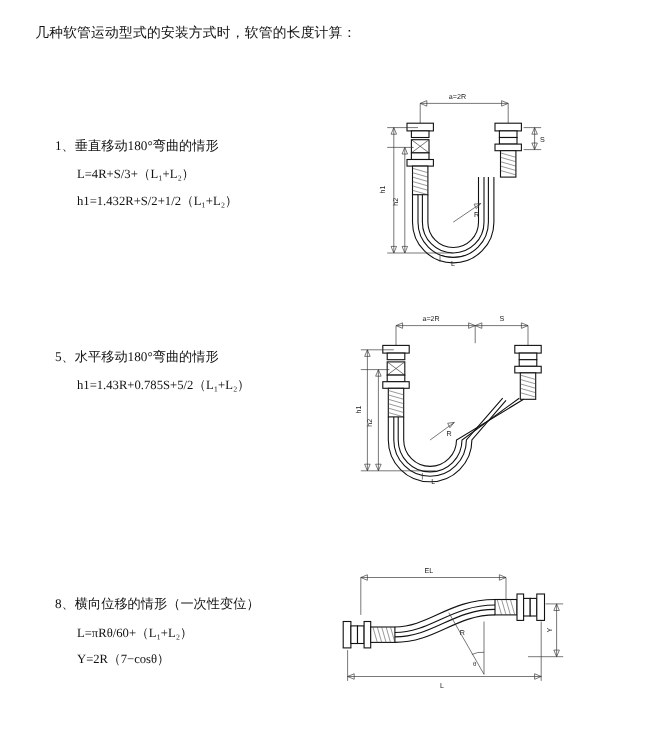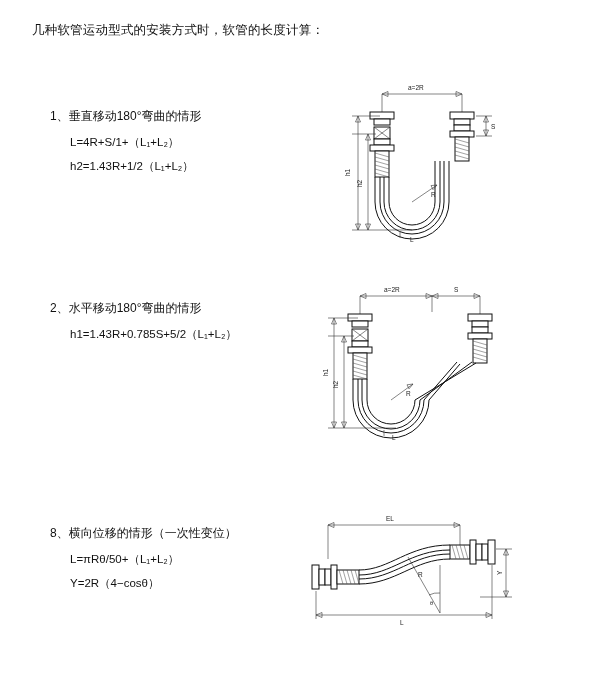--- a/index.html
+++ b/index.html
@@ -34,22 +34,23 @@
     left: 0;
     width: 600px;
   }
   .sec1 { top: 108px; }
   .sec2 { top: 300px; }
   .sec3 { top: 525px; }
 
   .sec-text {
     position: absolute;
     left: 50px;
-    top: 0;
+    top: 16px;
     width: 260px;
+    font-family: Liberation Serif, serif;
   }
   .sec-heading {
     font-size: 12px;
     color: #111;
     margin: 0 0 10px 0;
     white-space: nowrap;
   }
   .formula {
     font-size: 11.5px;
     color: #111;
@@ -74,22 +75,22 @@
 </head>
 <body>
 
 <div class="page">
 
   <div class="doc-title">几种软管运动型式的安装方式时，软管的长度计算：</div>
 
   <div class="section sec1">
     <div class="sec-text">
       <p class="sec-heading">1、垂直移动180°弯曲的情形</p>
-      <p class="formula">L=4R+S/1+（L₁+L₂）</p>
-      <p class="formula">h2=1.43R+1/2（L₁+L₂）</p>
+      <p class="formula">L=4R+S/3+（L₁+L₂）</p>
+      <p class="formula">h1=1.432R+S/2+1/2（L₁+L₂）</p>
     </div>
 
     <div class="fig fig1">
       <svg width="230" height="210" viewBox="0 0 230 210">
 
         <line class="dim" x1="82" y1="22" x2="162" y2="22"></line>
         <path class="dim" d="M82 22 l6 -2.5 v5 z" fill="#333"></path>
         <path class="dim" d="M162 22 l-6 -2.5 v5 z" fill="#333"></path>
         <text class="lbl" x="108" y="18">a=2R</text>
 
@@ -161,21 +162,21 @@
         <text class="lbl" x="191" y="57">S</text>
 
         <text class="lbl" x="110" y="170">L</text>
         <line class="dim" x1="100" y1="160" x2="100" y2="166"></line>
       </svg>
     </div>
   </div>
 
   <div class="section sec2">
     <div class="sec-text">
-      <p class="sec-heading">2、水平移动180°弯曲的情形</p>
+      <p class="sec-heading">5、水平移动180°弯曲的情形</p>
       <p class="formula">h1=1.43R+0.785S+5/2（L₁+L₂）</p>
     </div>
 
     <div class="fig fig2">
       <svg width="230" height="190" viewBox="0 0 230 190">
 
         <line class="dim" x1="60" y1="20" x2="132" y2="20"></line>
         <path class="dim" d="M60 20 l6 -2.5 v5 z" fill="#333"></path>
         <path class="dim" d="M132 20 l-6 -2.5 v5 z" fill="#333"></path>
         <text class="lbl" x="84" y="16">a=2R</text>
@@ -246,22 +247,22 @@
 
         <text class="lbl" x="92" y="164">L</text>
         <line class="dim" x1="84" y1="154" x2="84" y2="160"></line>
       </svg>
     </div>
   </div>
 
   <div class="section sec3">
     <div class="sec-text">
       <p class="sec-heading">8、横向位移的情形（一次性变位）</p>
-      <p class="formula">L=πRθ/50+（L₁+L₂）</p>
-      <p class="formula">Y=2R（4−cosθ）</p>
+      <p class="formula">L=πRθ/60+（L₁+L₂）</p>
+      <p class="formula">Y=2R（7−cosθ）</p>
     </div>
 
     <div class="fig fig3">
       <svg width="240" height="130" viewBox="0 0 240 130">
 
         <line class="dim" x1="38" y1="20" x2="170" y2="20"></line>
         <path class="dim" d="M38 20 l6 -2.5 v5 z" fill="#333"></path>
         <path class="dim" d="M170 20 l-6 -2.5 v5 z" fill="#333"></path>
         <text class="lbl" x="96" y="16">EL</text>
         <line class="dim" x1="38" y1="20" x2="38" y2="54"></line>

